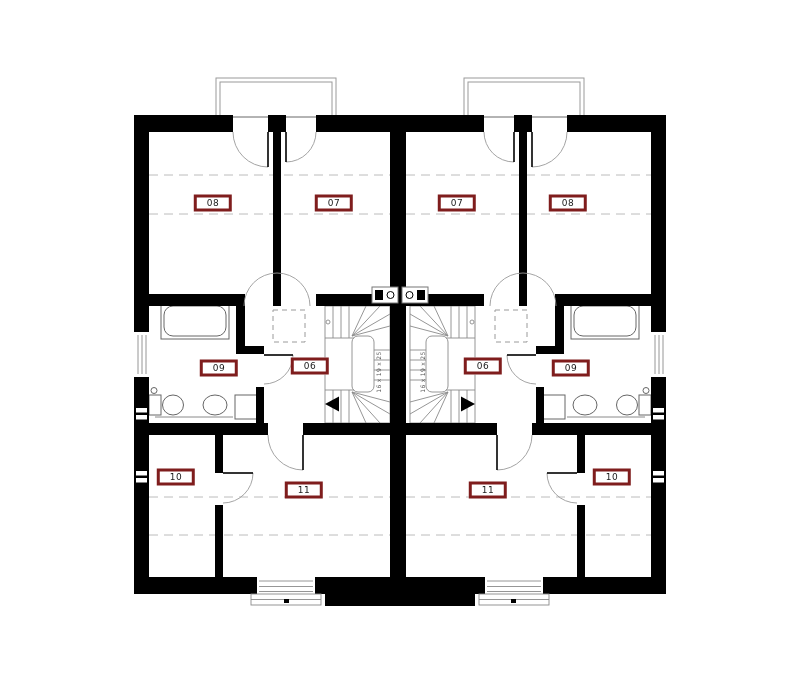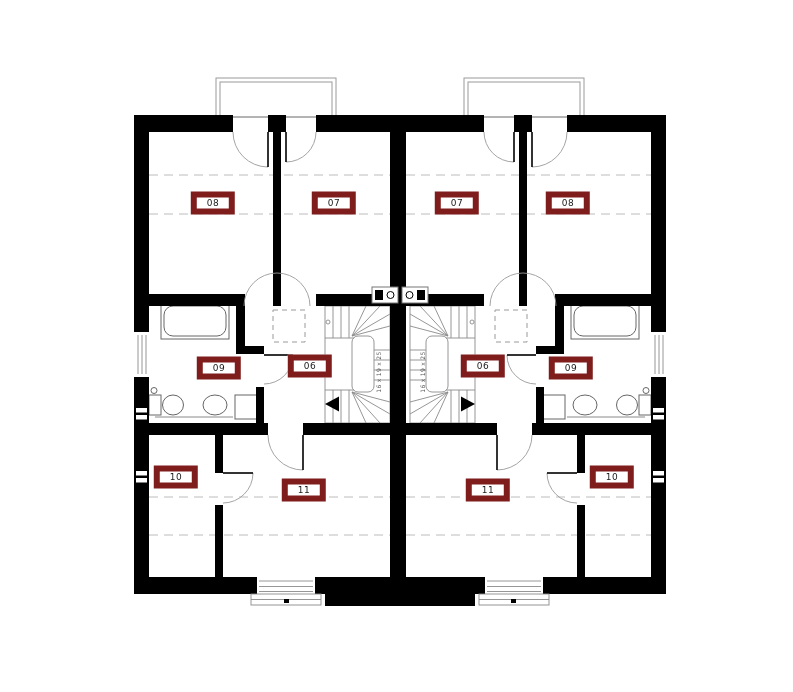--- a/index.html
+++ b/index.html
@@ -1,20 +1,20 @@
 <!DOCTYPE html>
 <html><head>
 <meta charset="utf-8">
 <style>
   html,body{margin:0;padding:0;background:#fff;}
   #canvas{position:relative;width:793px;height:692px;background:#fff;overflow:hidden;
           font-family:"DejaVu Sans","Liberation Sans",sans-serif;}
   #plan-svg{position:absolute;left:0;top:0;}
   .room-label{position:absolute;transform:translate(-50%,-50%);font-size:9px;line-height:11px;
-              color:#1a1a1a;border:6px solid #7f1d1d;background:#fff;padding:0 10px;letter-spacing:0.5px;}
+              color:#1a1a1a;border:3px solid #7f1d1d;background:#fff;padding:0 10px;letter-spacing:0.5px;}
   .stair-note{position:absolute;transform:translate(-50%,-50%) rotate(-90deg);font-size:6px;
               color:#555;white-space:nowrap;letter-spacing:0.3px;}
 </style>
 </head>
 <body>
 
 <div id="canvas">
 
 <svg id="plan-svg" width="793" height="692" viewBox="0 0 793 692">
 

